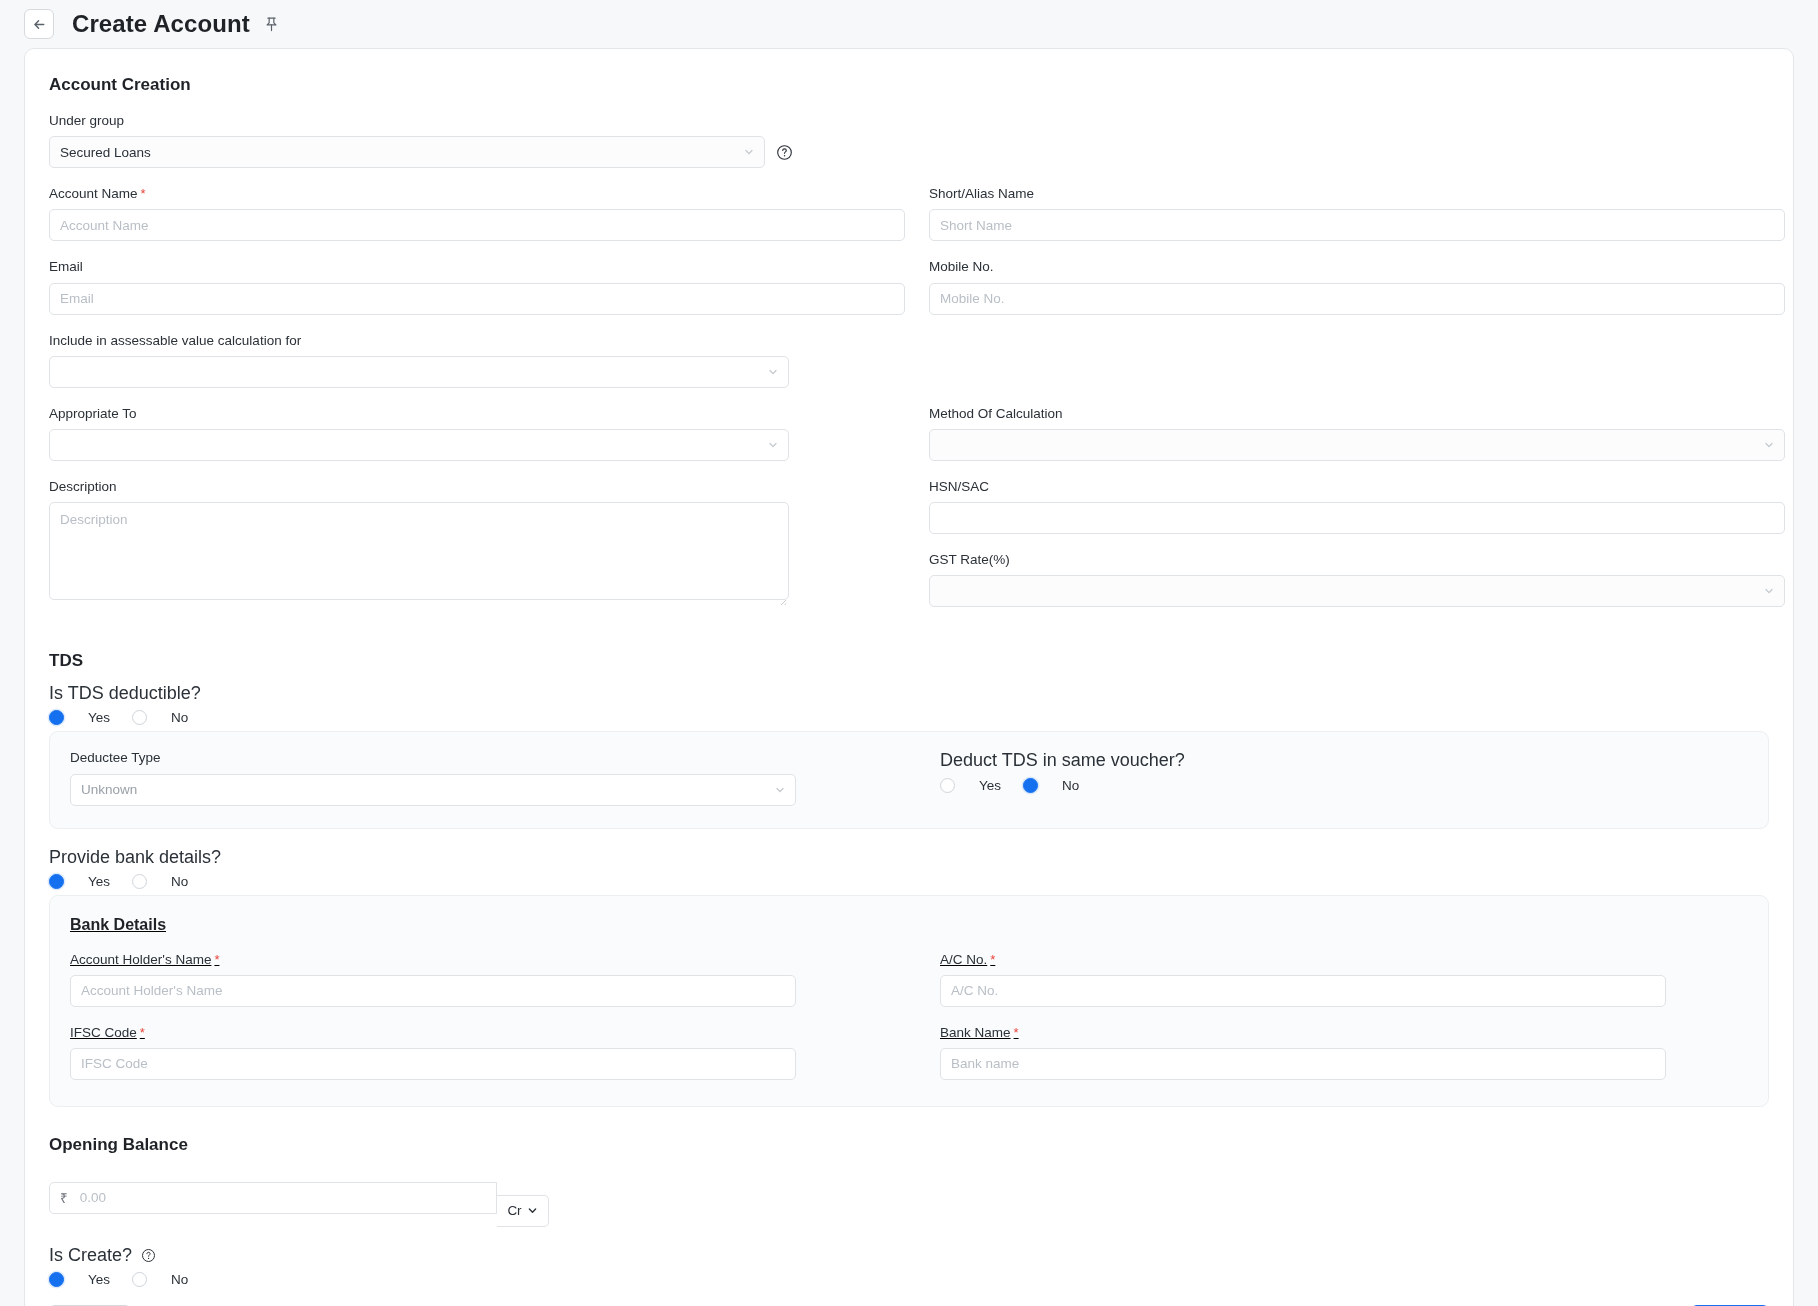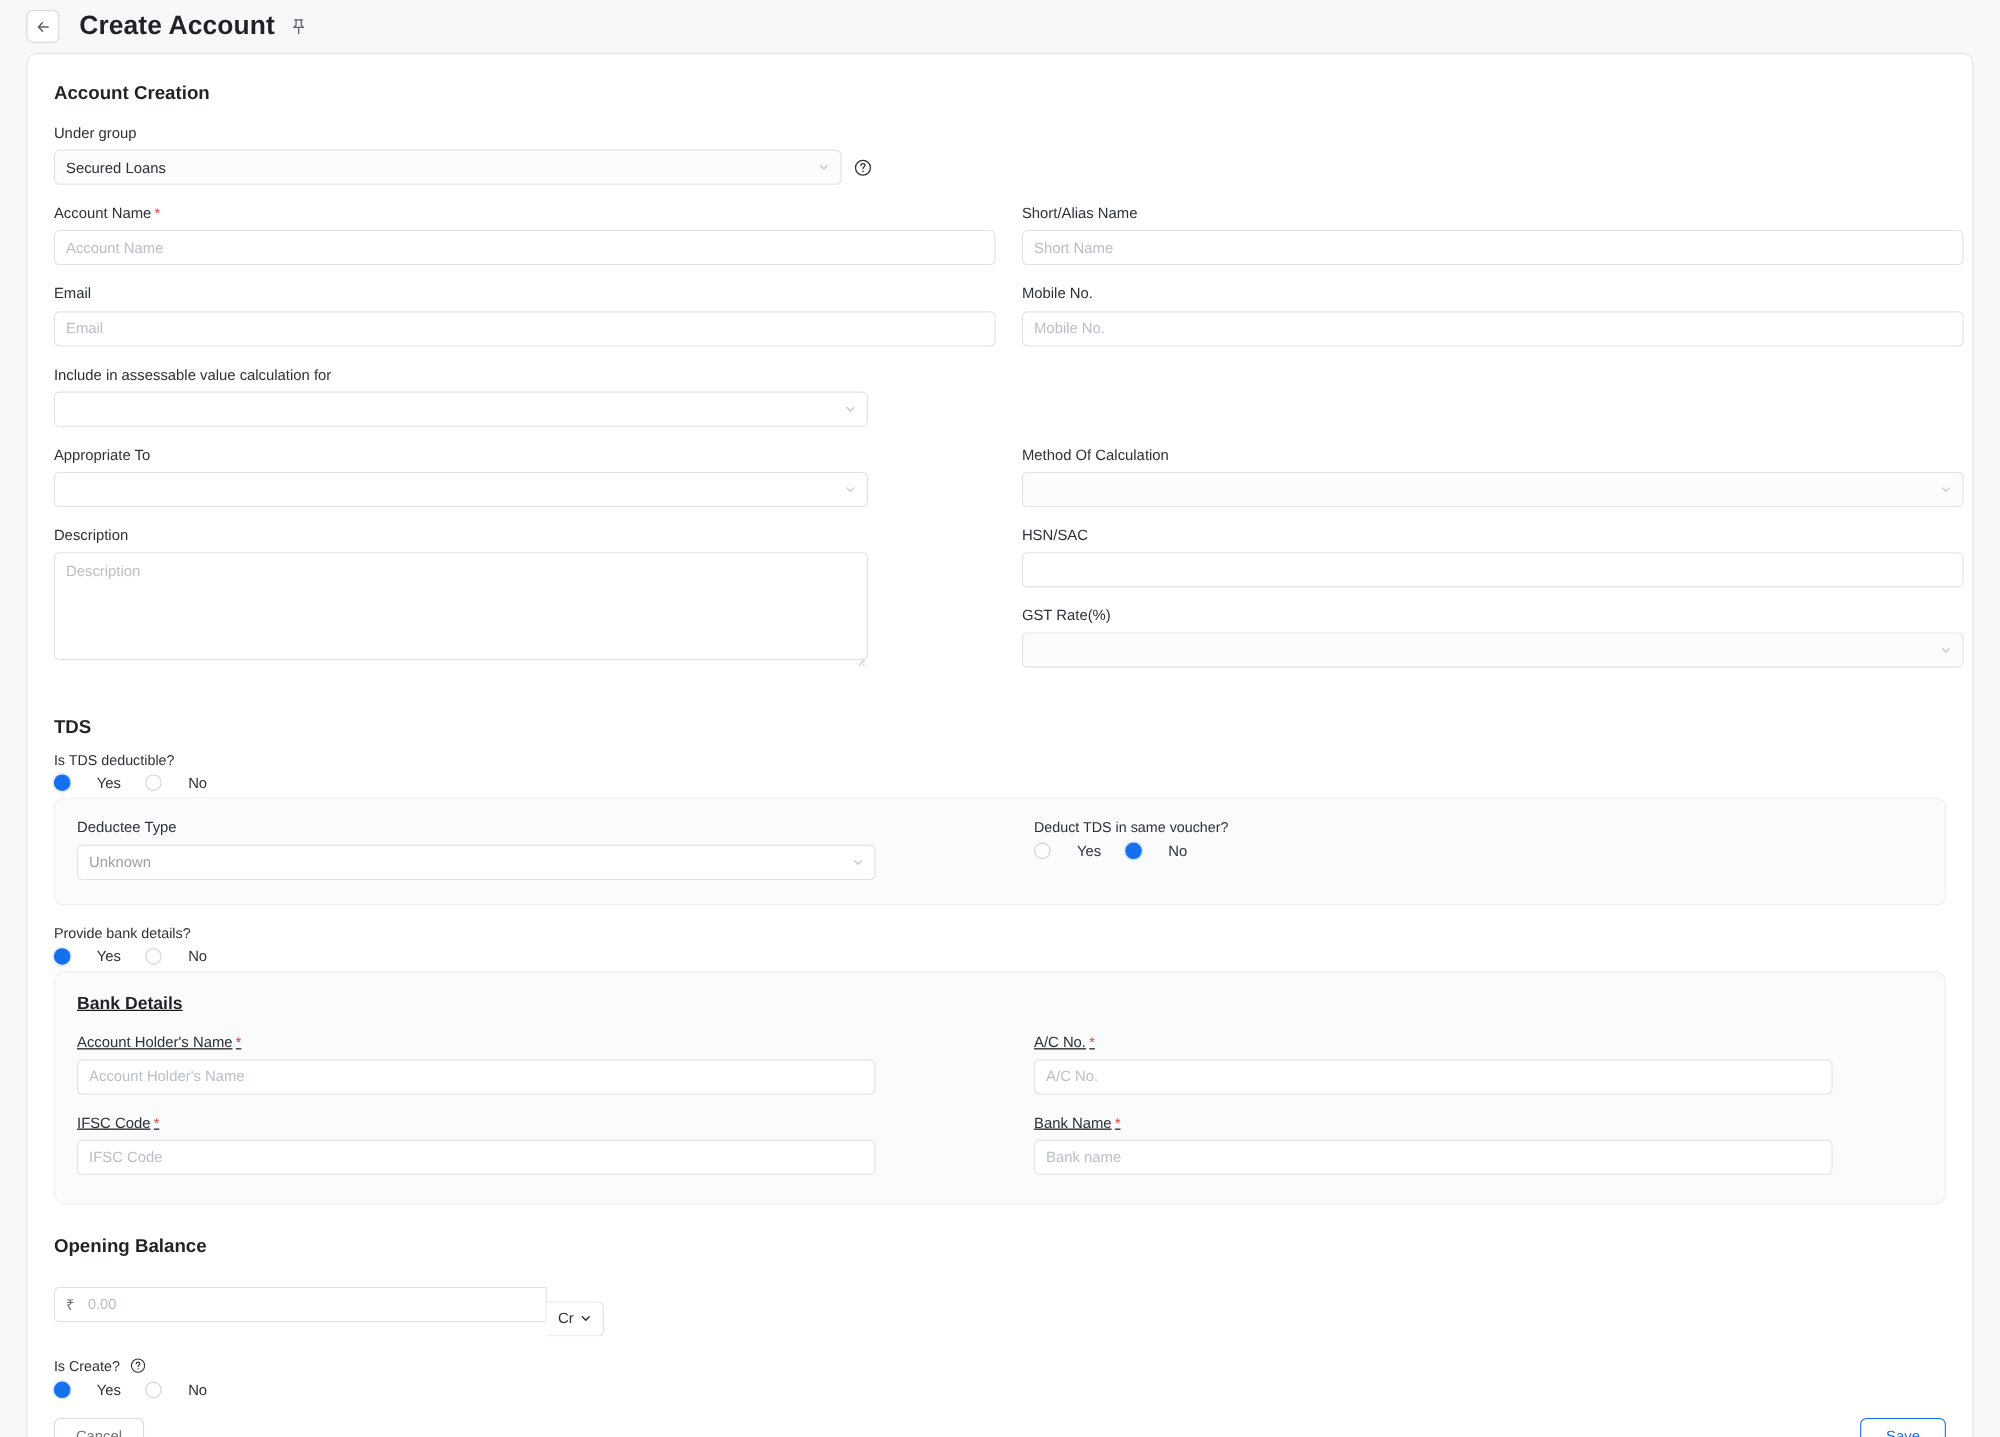--- a/index.html
+++ b/index.html
@@ -169,21 +169,21 @@
   }
   .panel .col { width: 846px; }
   .panel-title {
     font-size: 16px; font-weight: 600; color: #1f2328;
     margin: 0 0 18px 0;
   }
   .panel.bank { padding: 20px 20px 8px 20px; margin-top: 6px; text-decoration: underline; }
 
   .q-block { margin-top: 18px; }
   .q-label {
-    font-size: 13px; color: #2b3138; margin-bottom: 6px;
+    font-size: 18px; color: #2b3138; margin-bottom: 6px;
     display:flex; align-items:center; gap:8px;
   }
 
   
   .ob-row { display: flex; align-items: center; }
   .ob-input-wrap {
     display: flex; align-items: center;
     width: 448px; height: 32px;
     border: 1px solid #dfe3e6;
     border-radius: 5px 0 0 5px;

